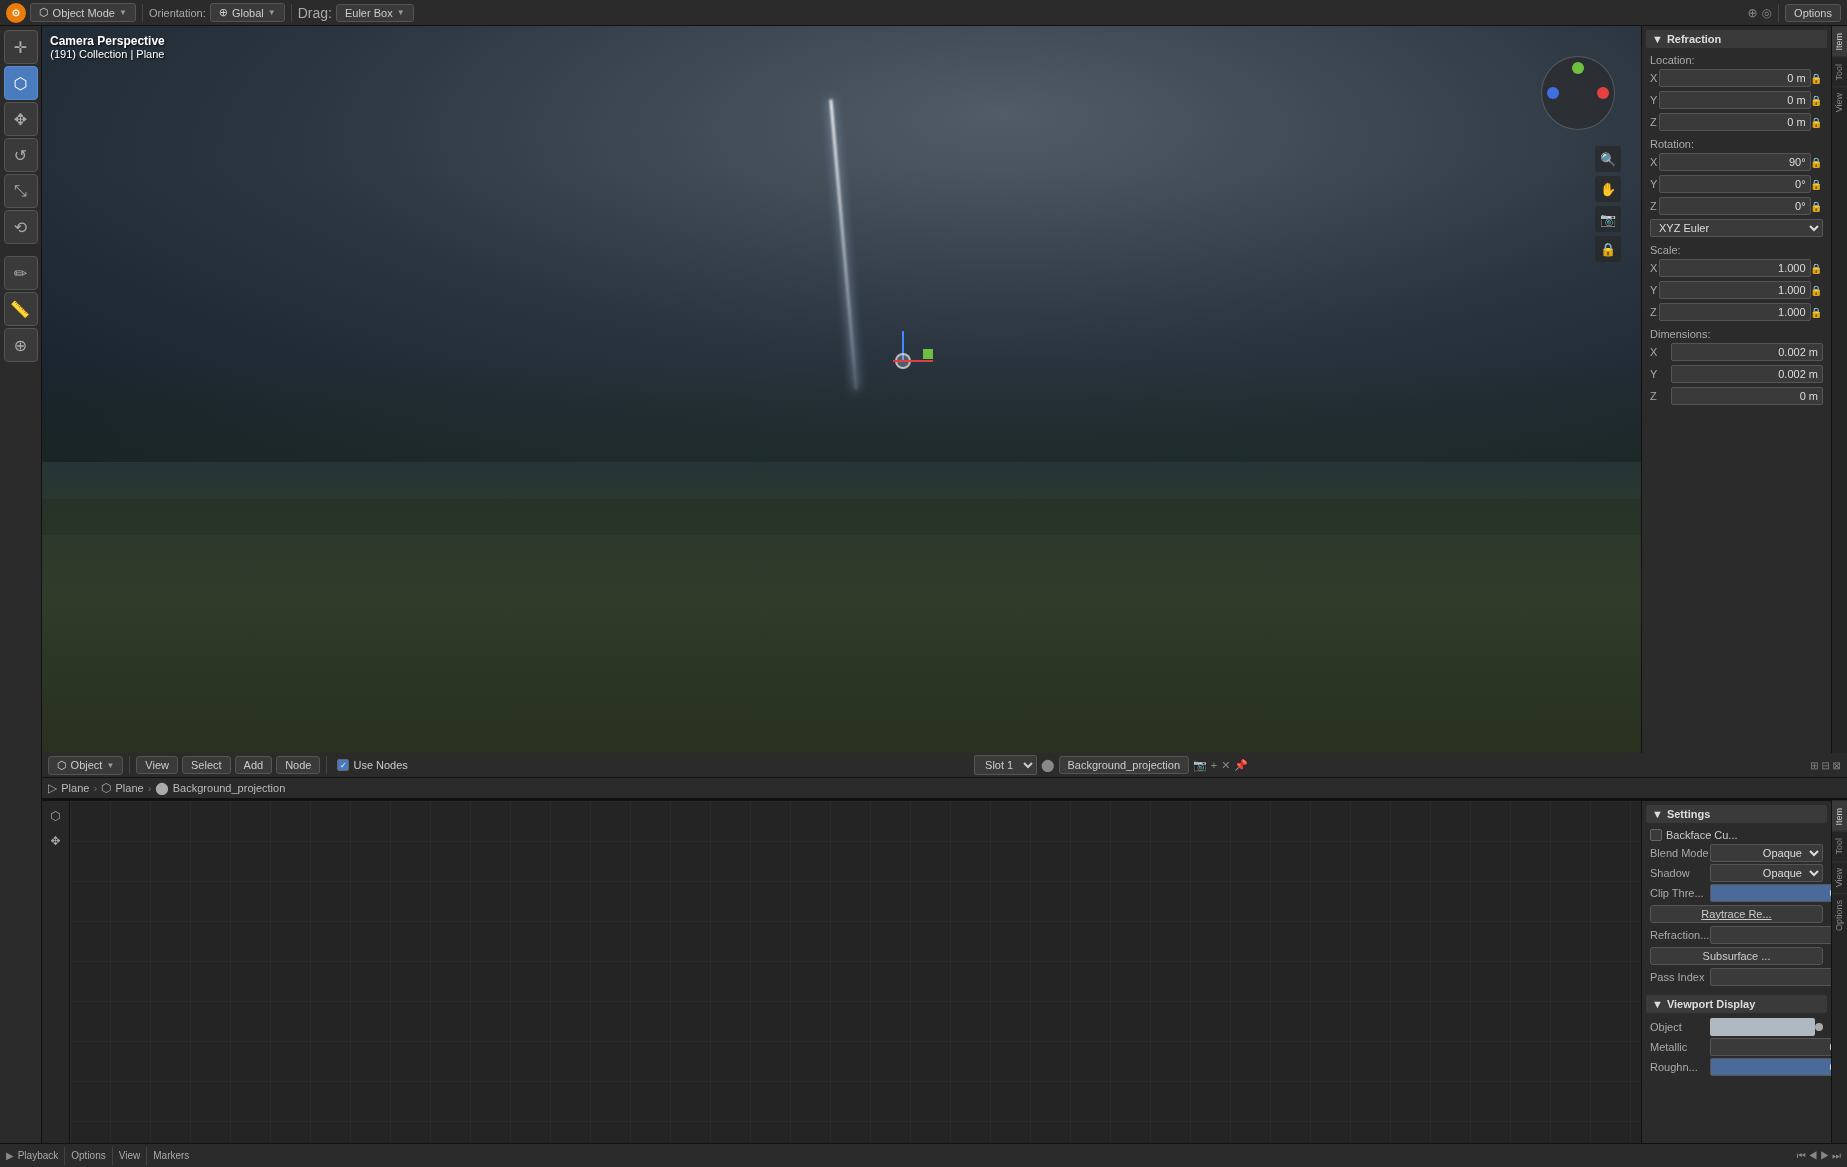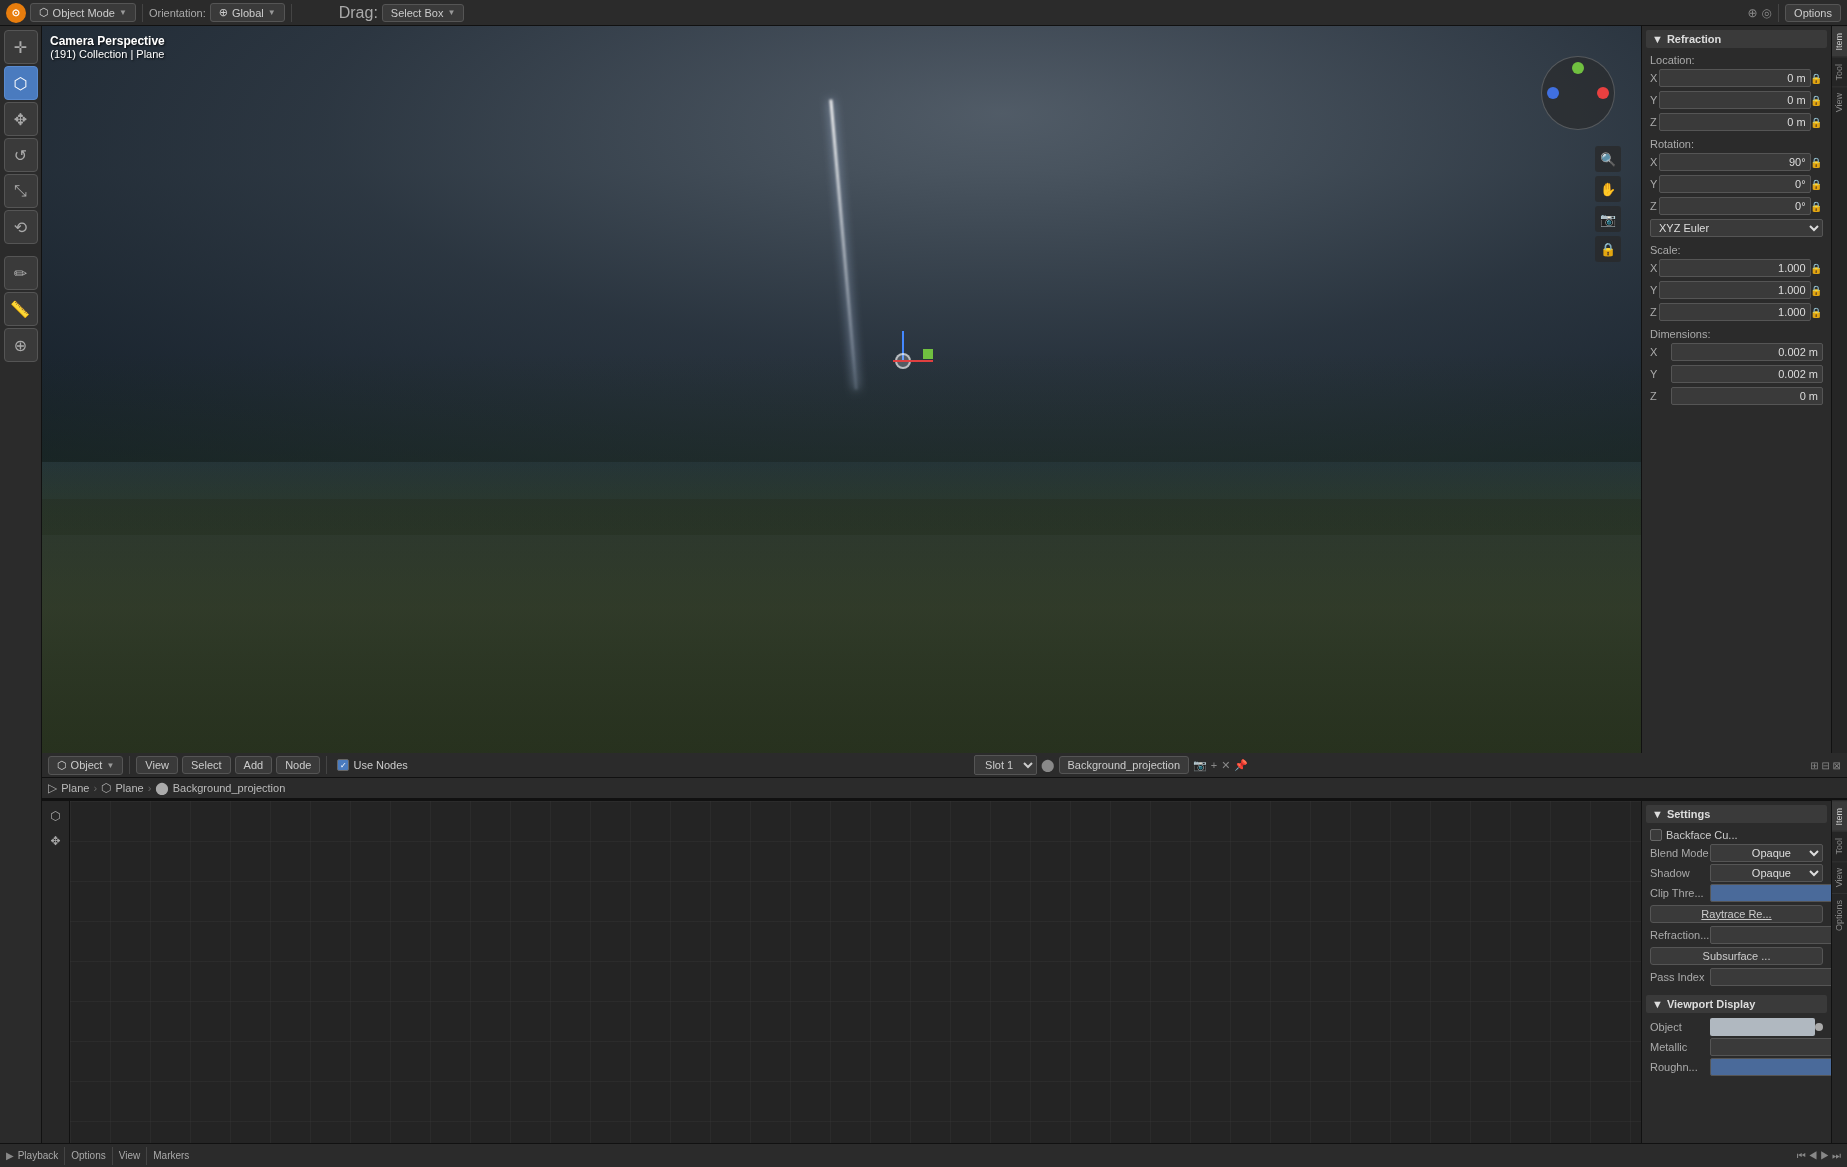--- a/index.html
+++ b/index.html
@@ -396,21 +396,21 @@
     .cb { width: 12px; height: 12px; background: #3a3a3a; border: 1px solid #666; border-radius: 2px; display: flex; align-items: center; justify-content: center; }
     .cb.checked { background: #4a7bbf; }
     .cb.checked::after { content: '✓'; font-size: 8px; color: white; }
 
     .panel-input-labeled {
       display: flex; align-items: center; padding: 1px 4px;
     }
     .pil-label { color: #aaa; font-size: 11px; min-width: 60px; }
     .pil-input {
       flex: 1; background: #3a3a3a; border: 1px solid #555; color: #ddd;
-      padding: 1px 15px; font-size: 11px; border-radius: 2px; height: 18px; text-align: right;
+      padding: 1px 4px; font-size: 11px; border-radius: 2px; height: 18px; text-align: right;
     }
     .pil-dot { width: 8px; height: 8px; background: #aaa; border-radius: 50%; }
 
     
     .node-connections-svg {
       position: absolute;
       top: 0; left: 0;
       width: 100%; height: 100%;
       pointer-events: none;
     }
@@ -426,23 +426,23 @@
     <span class="dropdown-arrow">▼</span>
   </div>
   <div class="toolbar-sep"></div>
   <span style="color:#aaa;font-size:11px;">Orientation:</span>
   <div class="toolbar-btn">
     <span>⊕</span>
     <span>Global</span>
     <span class="dropdown-arrow">▼</span>
   </div>
   <div class="toolbar-sep"></div>
-  <span style="color:#aaa;font-size:16px;margin-left:41px;">Drag:</span>
+  <span style="color:#aaa;font-size:14px;">Drag:</span>
   <div class="toolbar-btn">
-    <span>Select Box</span>
+    <span>Euler Box</span>
     <span class="dropdown-arrow">▼</span>
   </div>
   <div class="spacer"></div>
   <div class="toolbar-right">
     <span style="color:#888;font-size:12px;">⊕</span>
     <span style="color:#888;font-size:12px;">◎</span>
     <div class="toolbar-sep"></div>
     <div class="toolbar-btn">
       <span>Options</span>
     </div>

